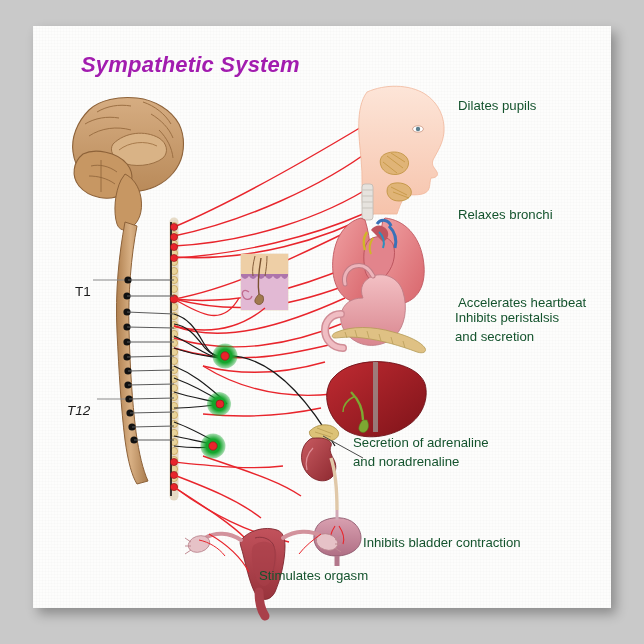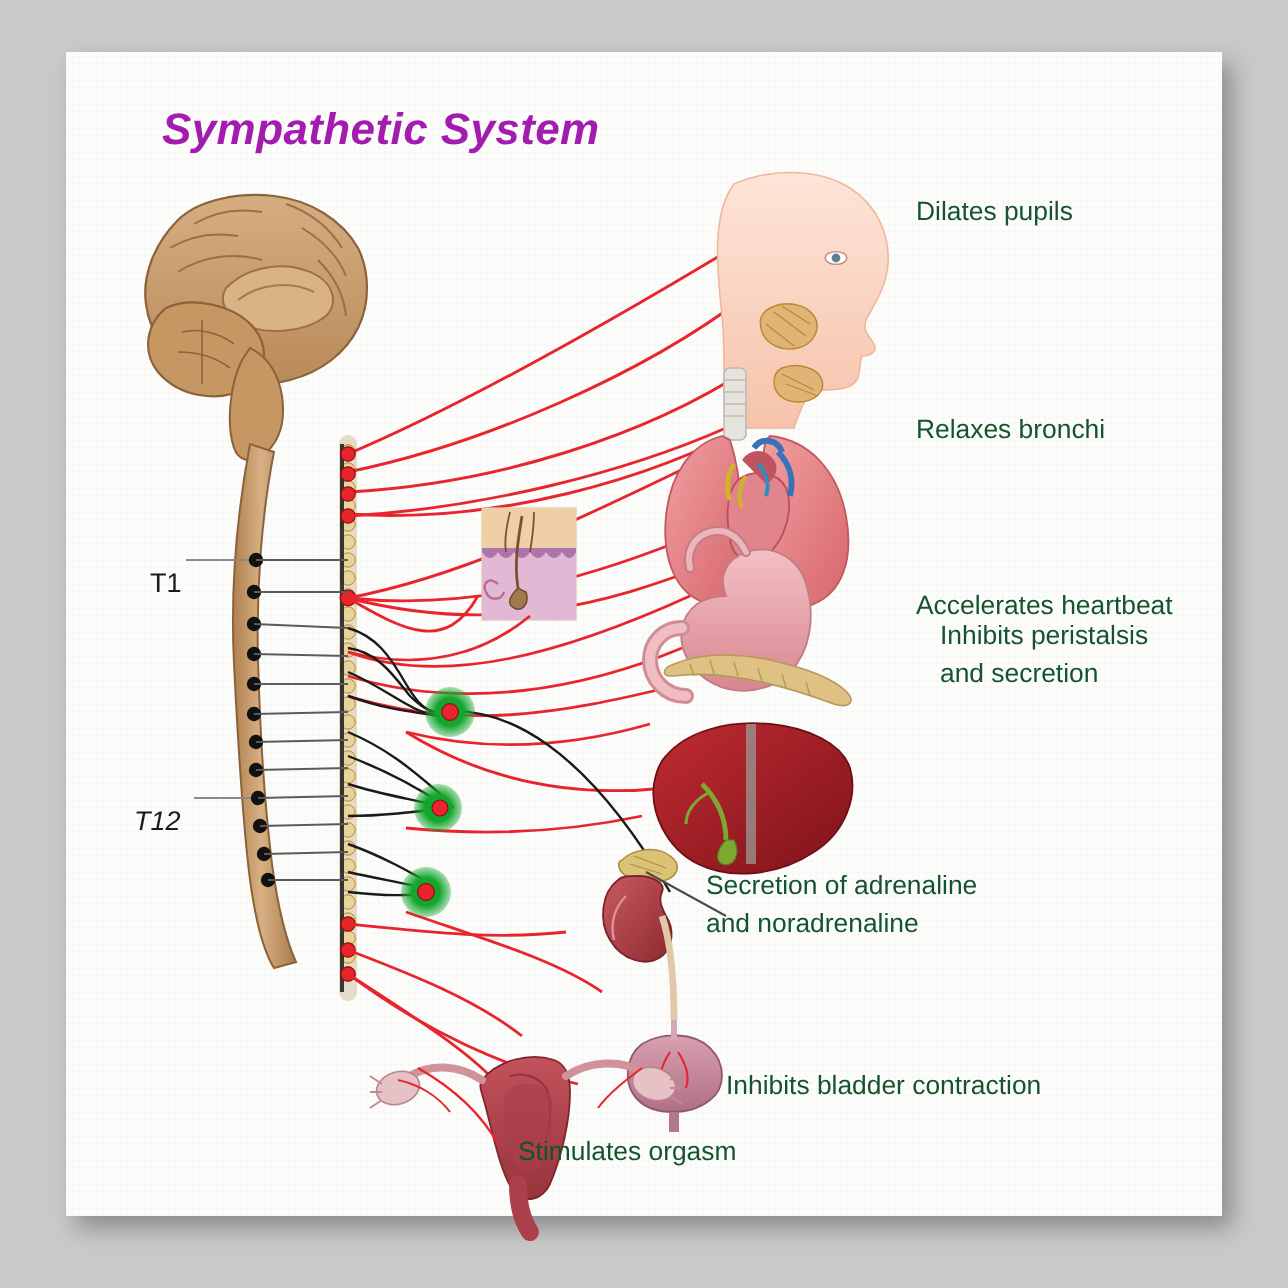--- a/index.html
+++ b/index.html
@@ -412,21 +412,21 @@
 
       <line x1="290" y1="410" x2="330" y2="432" stroke="#4a4a4a" stroke-width="1"></line>
     </svg>
 
     <div class="seg" style="left:42px;top:246px;">T1</div>
     <div class="seg" style="left:34px;top:365px;font-style:italic;">T12</div>
 
     <div class="lbl" style="left:425px;top:71px;">Dilates pupils</div>
     <div class="lbl" style="left:425px;top:180px;">Relaxes bronchi</div>
     <div class="lbl" style="left:425px;top:220px;margin-top:48px;">Accelerates heartbeat</div>
-    <div class="lbl" style="left:437px;top:283px;">Inhibits peristalsis
+    <div class="lbl" style="left:422px;top:283px;">Inhibits peristalsis
 and secretion</div>
     <div class="lbl" style="left:320px;top:408px;">Secretion of adrenaline
 and noradrenaline</div>
     <div class="lbl" style="left:226px;top:541px;">Stimulates orgasm</div>
     <div class="lbl" style="left:330px;top:508px;">Inhibits bladder contraction</div>
 
   </div>
 </div>
 
 </body></html>

